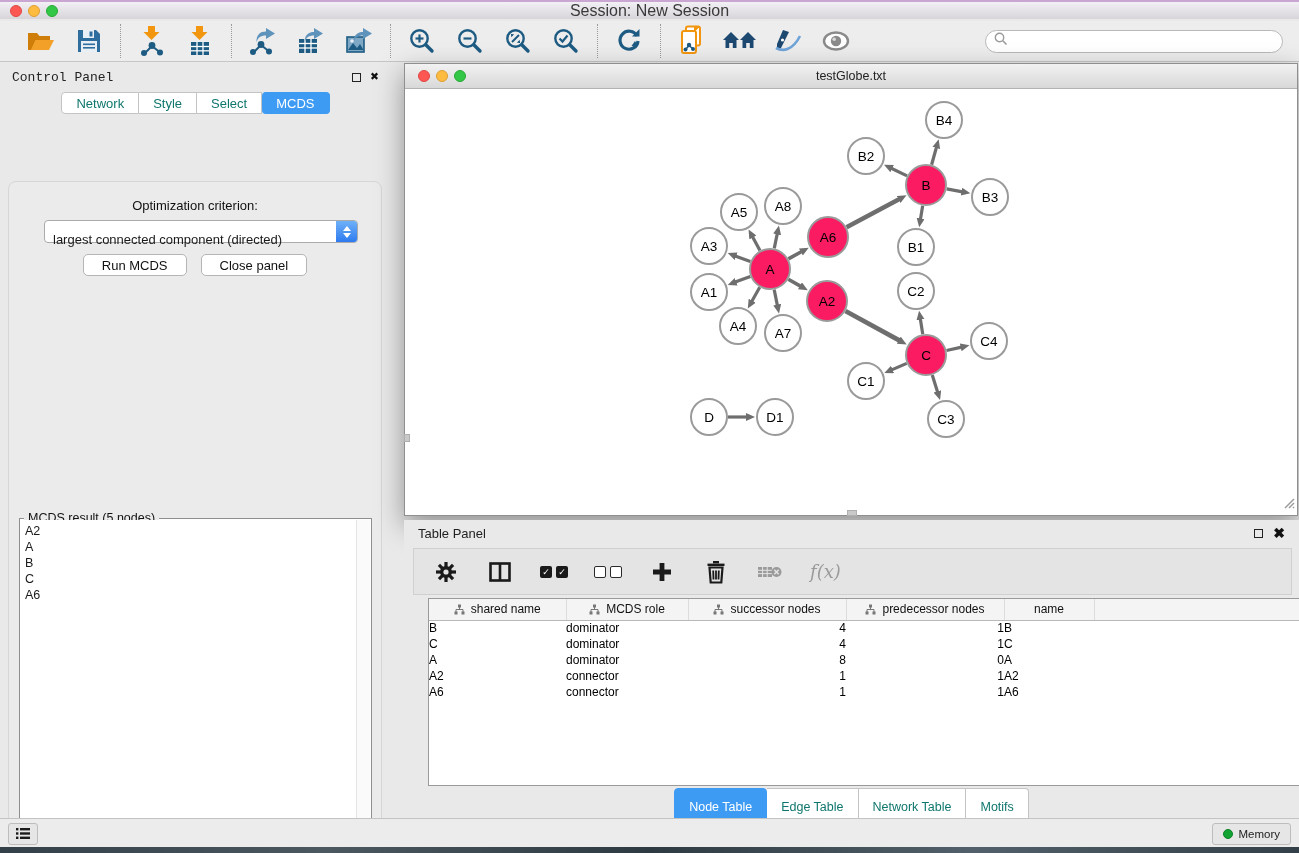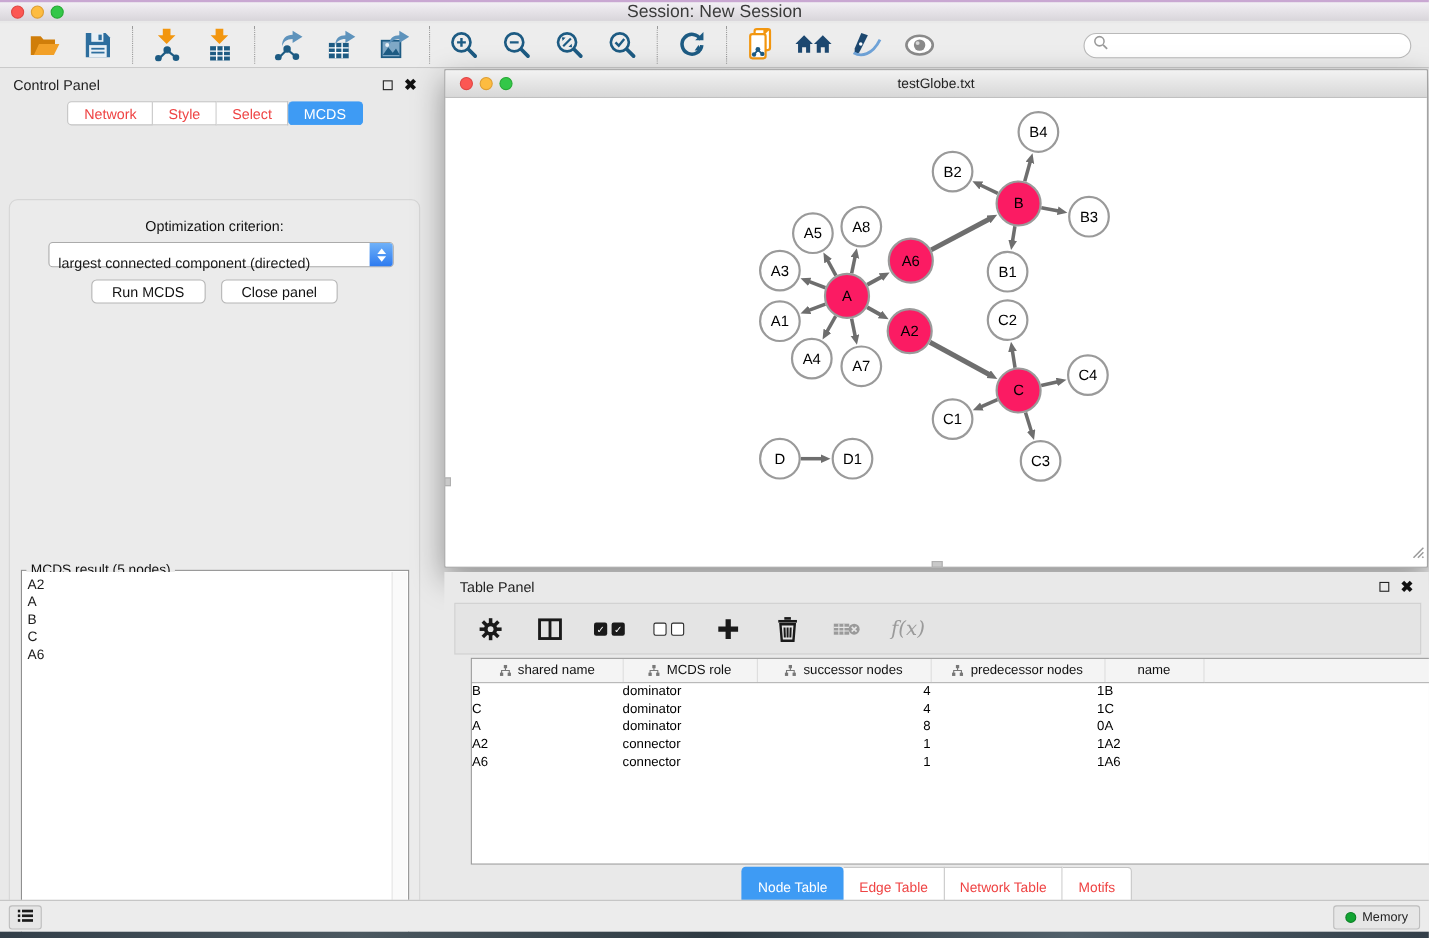--- a/index.html
+++ b/index.html
@@ -23,27 +23,27 @@
   .tsep { width:0; height:34px; border-left:1px dotted #9a9a9a; }
   .tbtn { display:flex; align-items:center; justify-content:center; width:34px; height:34px; cursor:default; }
   .tbtn svg { display:block; }
   .searchwrap { margin-left:auto; margin-right:6px; }
   .searchbox { width:298px; height:23px; border:1px solid #B9B9B9; border-radius:12px; background:#fff;
     display:flex; align-items:center; padding:0 8px; gap:5px; }
   .searchbox input { border:none; outline:none; flex:1; font-size:12px; background:transparent; font-family:"Liberation Sans",sans-serif; }
 
   
   .control-panel { position:absolute; left:0; top:62px; width:391px; height:756px; background:#E9E9E9; }
-  .cp-header { height:30px; display:flex; align-items:center; padding:0 12px; font-size:13px; color:#222; }
+  .cp-header { height:30px; display:flex; align-items:center; padding:0 12px; font-size:13px; color:#222;font-family:Liberation Mono, monospace; }
   .panel-winbtns { margin-left:auto; display:flex; gap:10px; align-items:center; }
   .float-box { width:9px; height:9px; border:1.6px solid #222; display:inline-block; }
   .close-x { font-size:14px; font-weight:bold; color:#111; line-height:10px; }
   .cp-tabs { display:flex; justify-content:center; gap:0; }
   .tab { height:22px; padding:0 14px; background:#fff; border:1px solid #C4C4C4; border-left:none;
-    font-size:13px; display:flex; align-items:center; color:#ef4444; }
+    font-size:13px; display:flex; align-items:center; color:#0f766e; }
   .tab:first-child { border-left:1px solid #C4C4C4; border-radius:4px 0 0 4px; }
   .tab:last-child { border-radius:0 4px 4px 0; }
   .tab.selected { background:#3E9BF4; color:#fff; border-color:#3E9BF4; border-radius:4px; }
   .cp-card { position:absolute; left:8px; top:119px; width:374px; height:684px;
     background:#EBEBEB; border:1px solid #D6D6D6; border-radius:8px; }
   .opt-label { text-align:center; margin-top:16px; font-size:13px; color:#111; }
   .criterion { position:absolute; left:35px; top:38px; width:314px; height:23px; background:#fff;
     border:1px solid #ABABAB; border-radius:4px; display:flex; align-items:center; font-size:13px; }
   .criterion .val { flex:1; padding-left:8px; white-space:nowrap; overflow:hidden;margin-top:16px; }
   .stepper { width:21px; height:21px; border-radius:0 3px 3px 0; background:linear-gradient(#6FB1F8,#2E7BF0);

